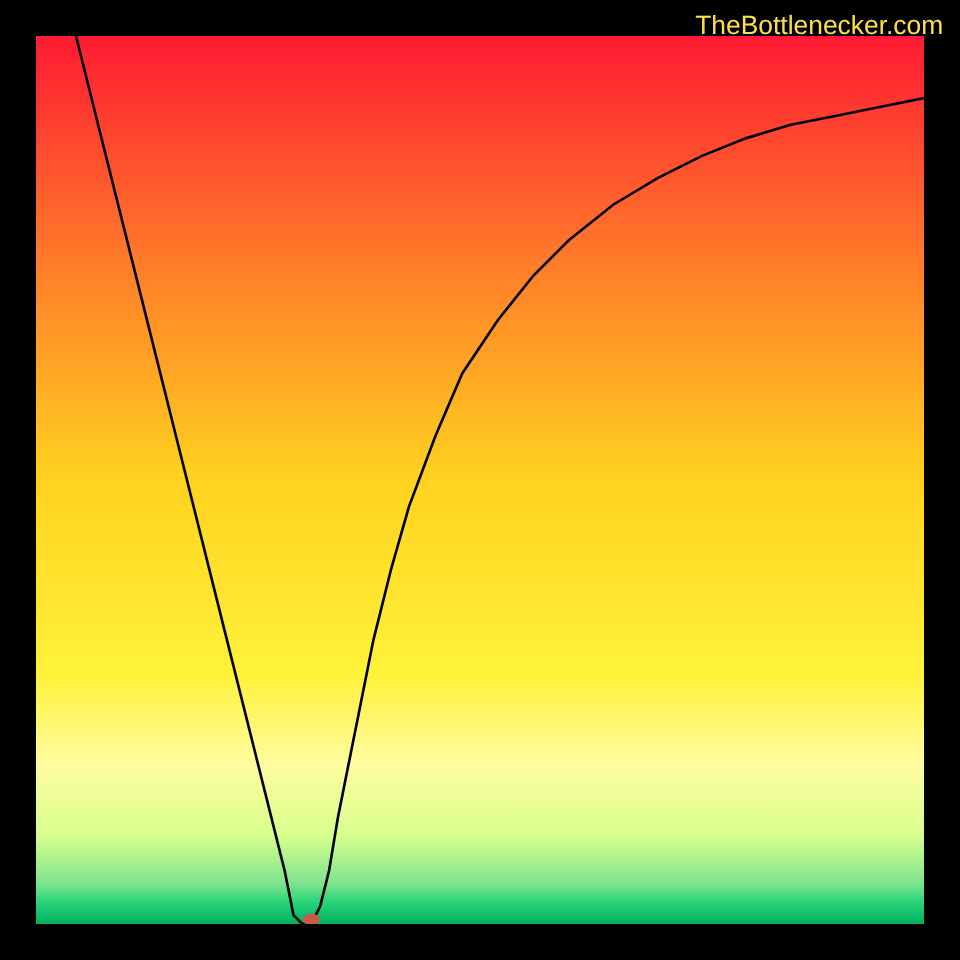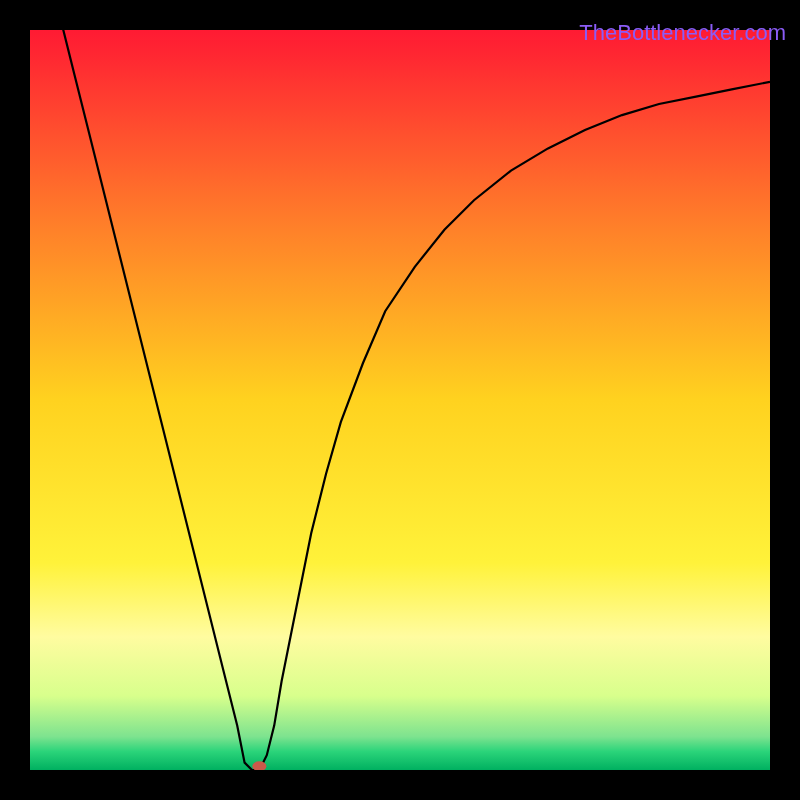--- a/index.html
+++ b/index.html
@@ -6,23 +6,23 @@
     margin: 0;
     padding: 0;
     width: 800px;
     height: 800px;
     background: #000;
     position: relative;
     font-family: Arial, sans-serif;
   }
   .watermark {
     position: absolute;
-    top: 20px;
+    top: 8px;
     right: 14px;
-    color: #8b5cf6;
+    color: #fde047;
     font-size: 22px;
     font-weight: 400;
     z-index: 10;
   }
   .plot-frame {
     position: absolute;
     left: 30px;
     top: 30px;
     width: 740px;
     height: 740px;

